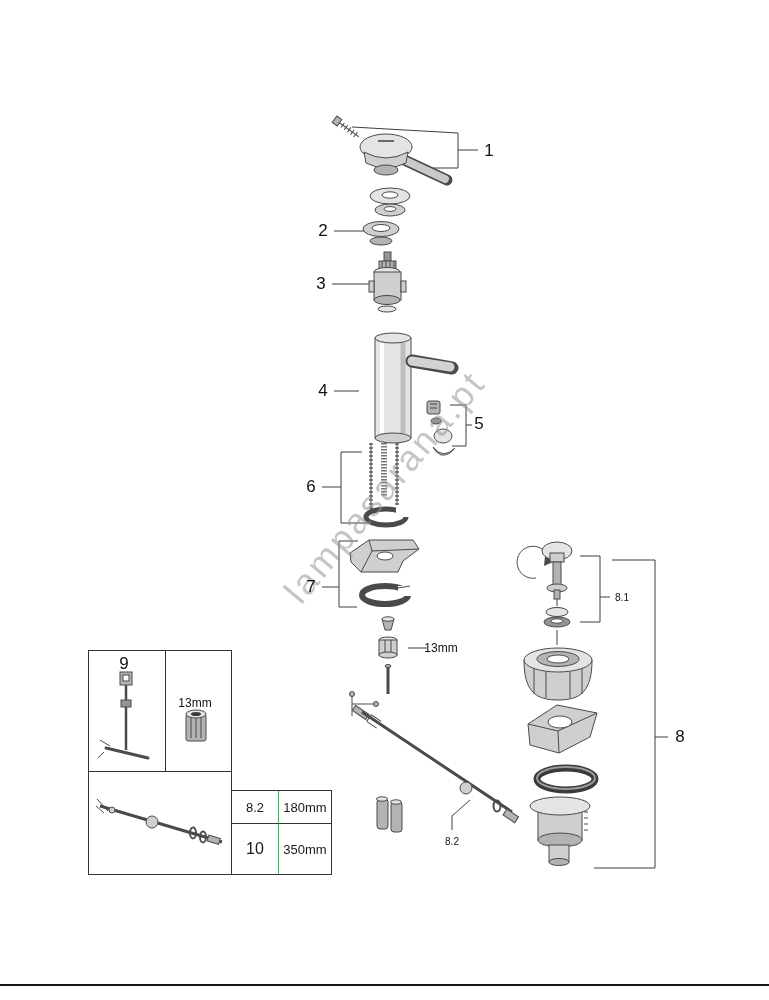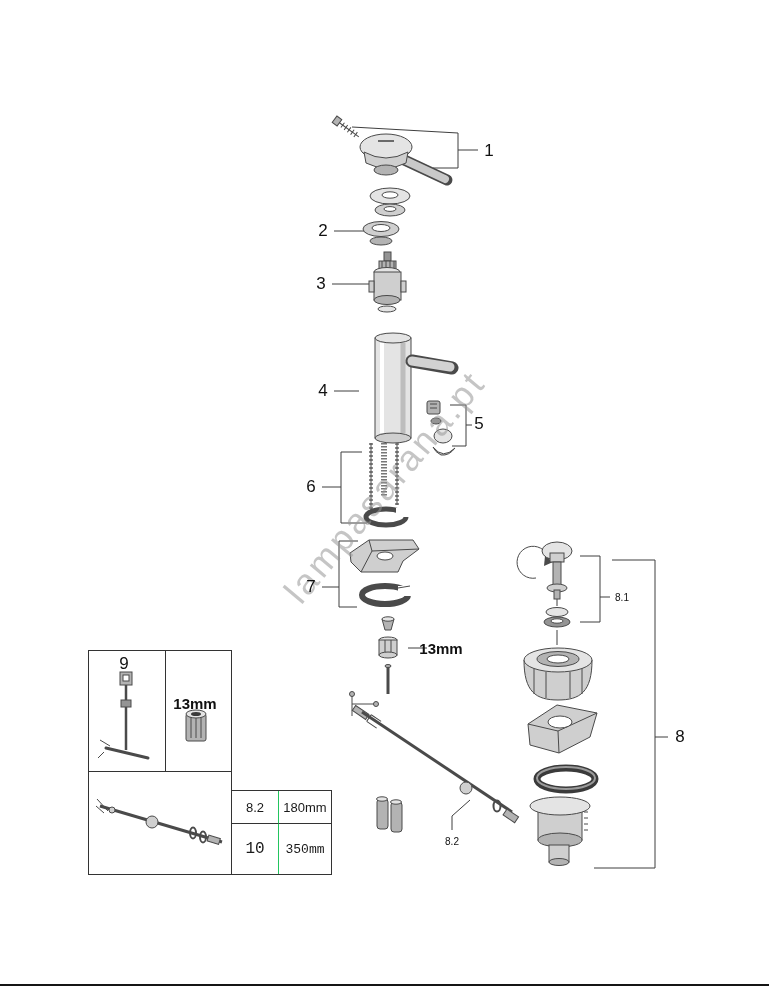--- a/index.html
+++ b/index.html
@@ -3,37 +3,37 @@
 <meta charset="utf-8">
 <style>
   html,body{margin:0;padding:0;background:#ffffff;}
   .canvas{
     position:relative;width:769px;height:1000px;background:#ffffff;overflow:hidden;
     font-family:"Liberation Sans", sans-serif;color:#1a1a1a;
   }
   .canvas svg{position:absolute;left:0;top:0;}
   .lbl{position:absolute;transform:translate(-50%,-50%);font-size:17px;color:#111;white-space:nowrap;}
   .lbl.sm{font-size:10px;}
-  .lbl.xs{font-size:15px;font-weight:bold;}
+  .lbl.xs{font-size:12px;}
   .watermark{
     position:absolute;left:385px;top:487px;
     transform:translate(-50%,-50%) rotate(-50deg);
     font-size:36px;letter-spacing:3px;color:rgba(150,150,150,0.55);
     white-space:nowrap;pointer-events:none;
   }
   .parts-box{position:absolute;left:88px;top:650px;width:144px;height:225px;border:1px solid #333;box-sizing:border-box;}
   .parts-box .vline{position:absolute;left:76px;top:0;width:1px;height:120px;background:#333;}
   .parts-box .hline{position:absolute;left:0;top:120px;width:100%;height:1px;background:#333;}
   .spec-table{
     position:absolute;left:231px;top:790px;width:101px;height:85px;box-sizing:border-box;
     border:1px solid #333;display:grid;grid-template-columns:46px 1fr;grid-template-rows:32px 1fr;
   }
   .spec-table .cell{display:flex;align-items:center;justify-content:center;font-size:13px;box-sizing:border-box;}
   .spec-table .cell.cL{border-left:1px solid #22c55e;}
-  .spec-table .cell.cT{border-top:1px solid #333;font-family:Liberation Mono, monospace;}
+  .spec-table .cell.cT{border-top:1px solid #333;}
   .spec-table .cell.big{font-size:16px;}
   .footer-rule{position:absolute;left:0;top:984px;width:100%;height:2px;background:#151515;}
   
   .s{stroke:#4a4a4a;stroke-width:1;fill:none;}
   .ln{stroke:#3f3f3f;stroke-width:1;fill:none;}
   .f1{fill:#e4e4e4;}
   .f2{fill:#cfcfcf;}
   .f3{fill:#b3b3b3;}
   .f4{fill:#949494;}
   .fw{fill:#ffffff;}

